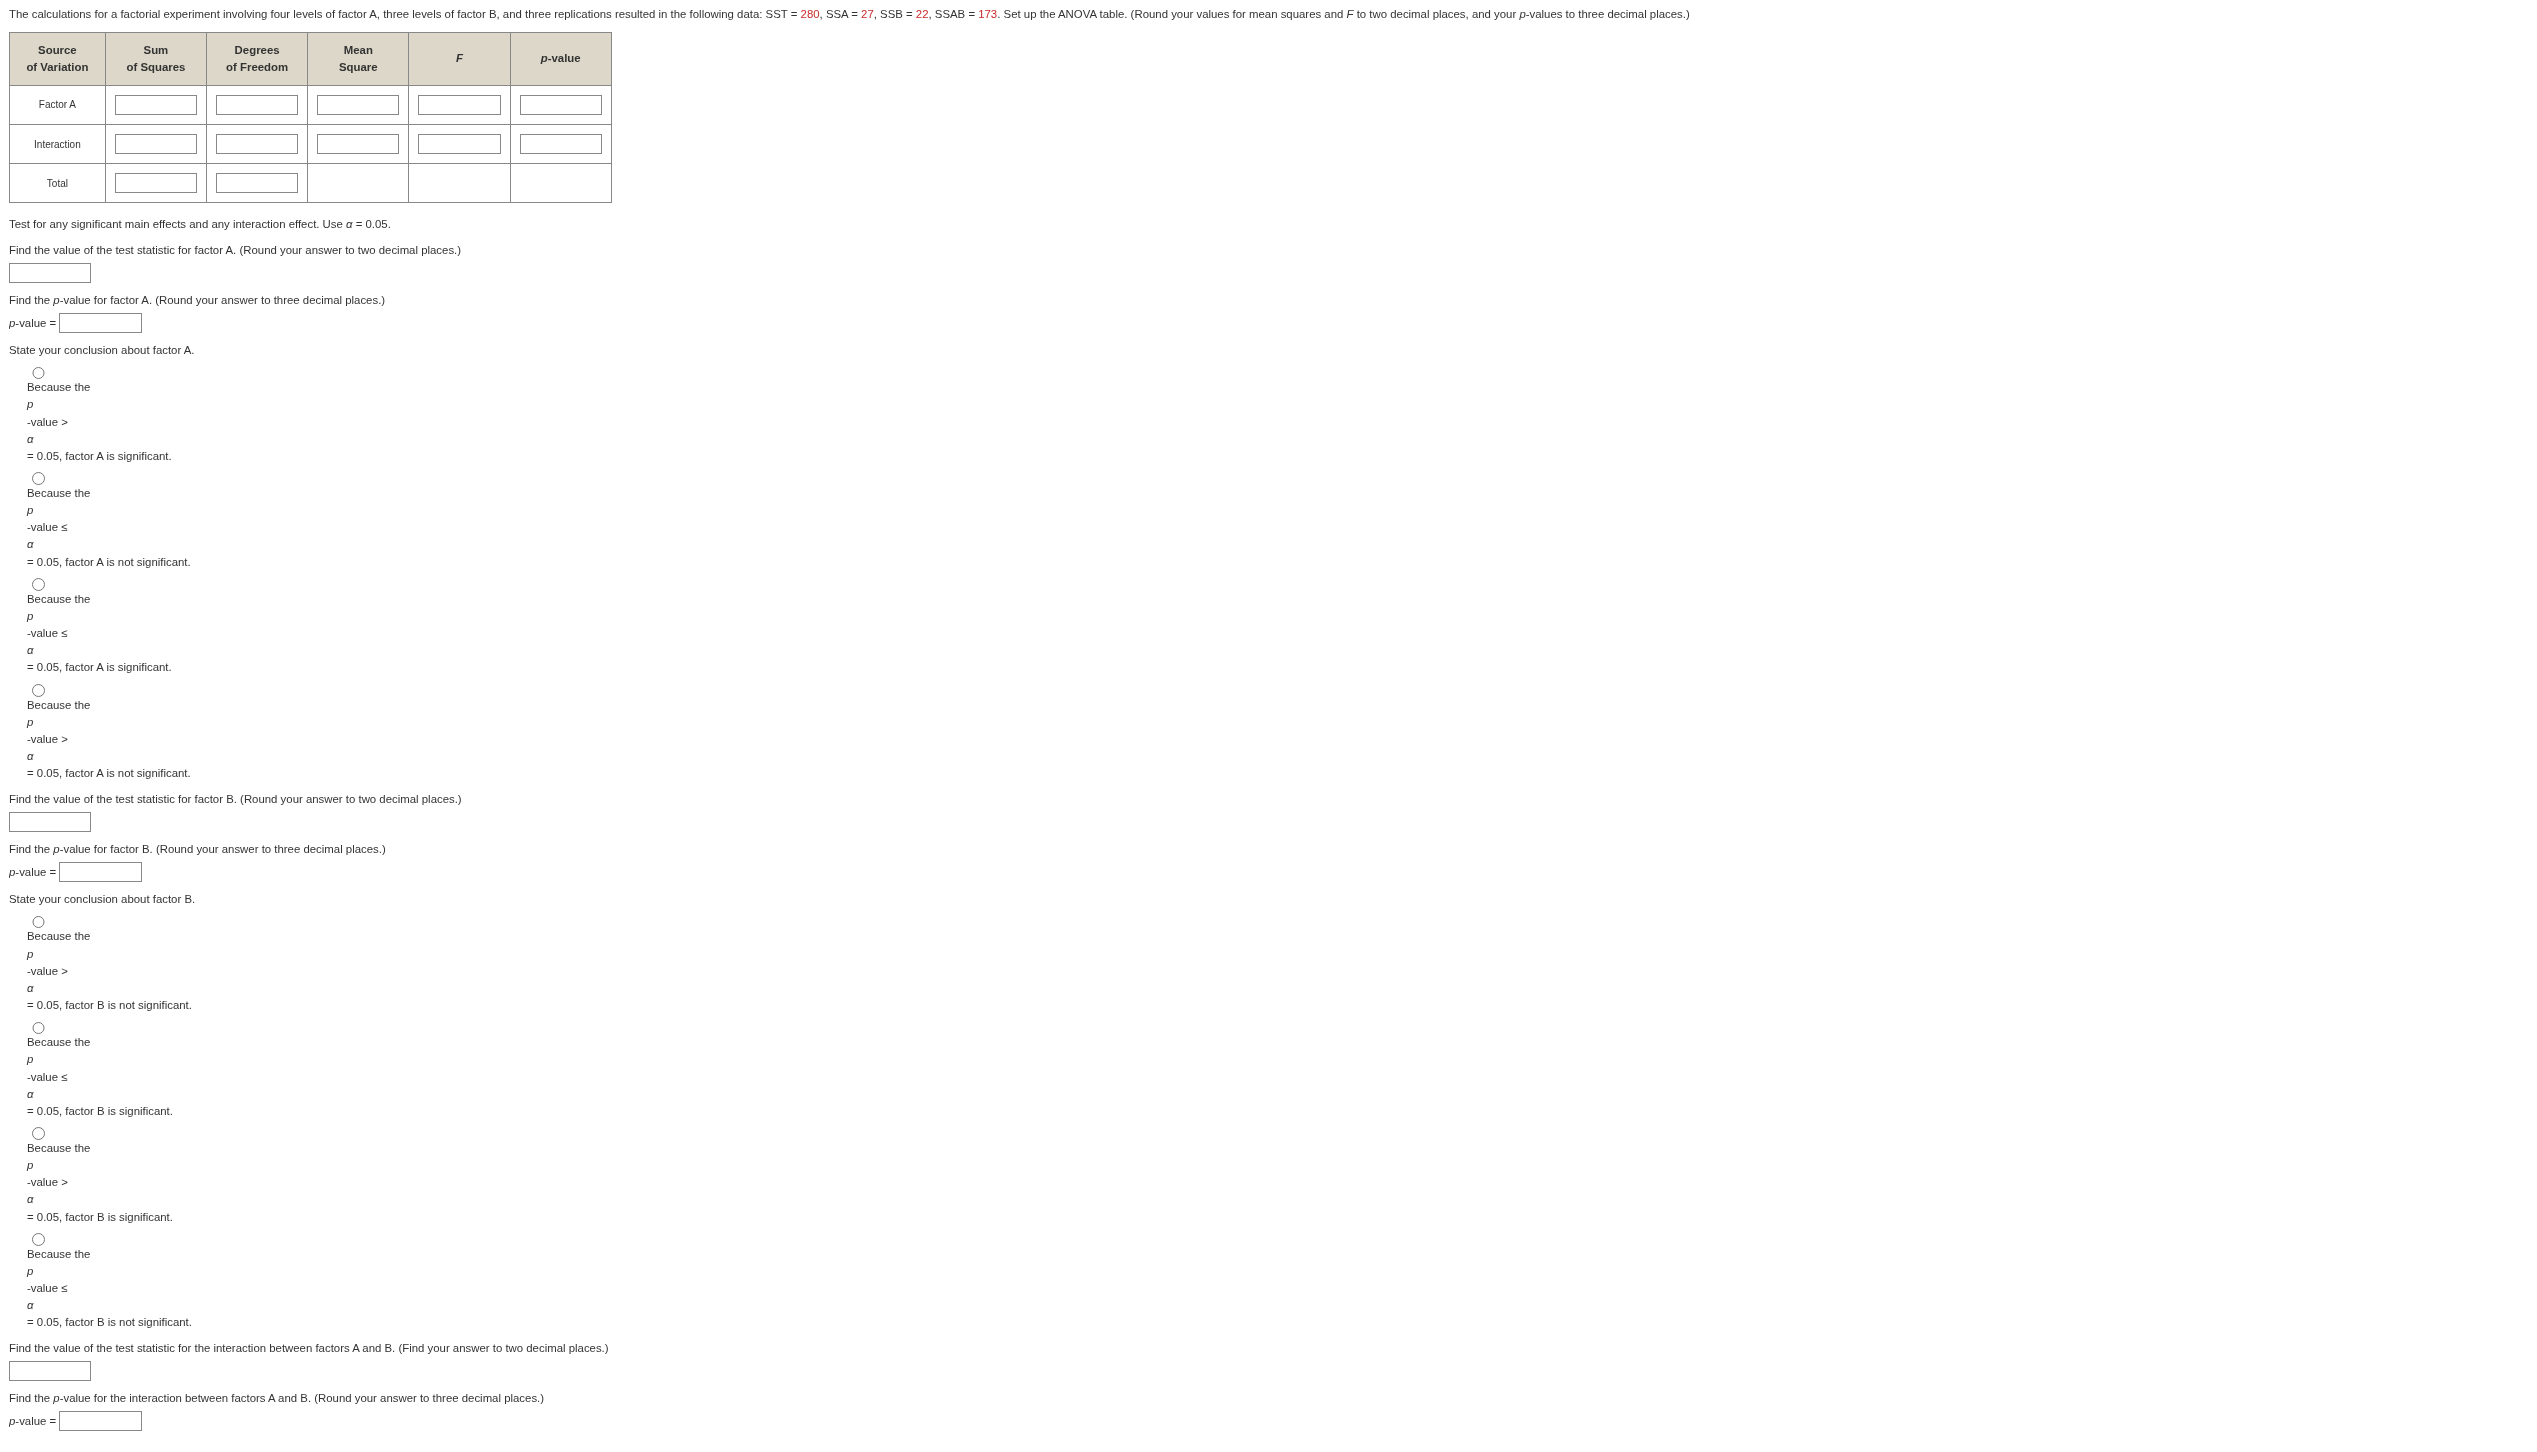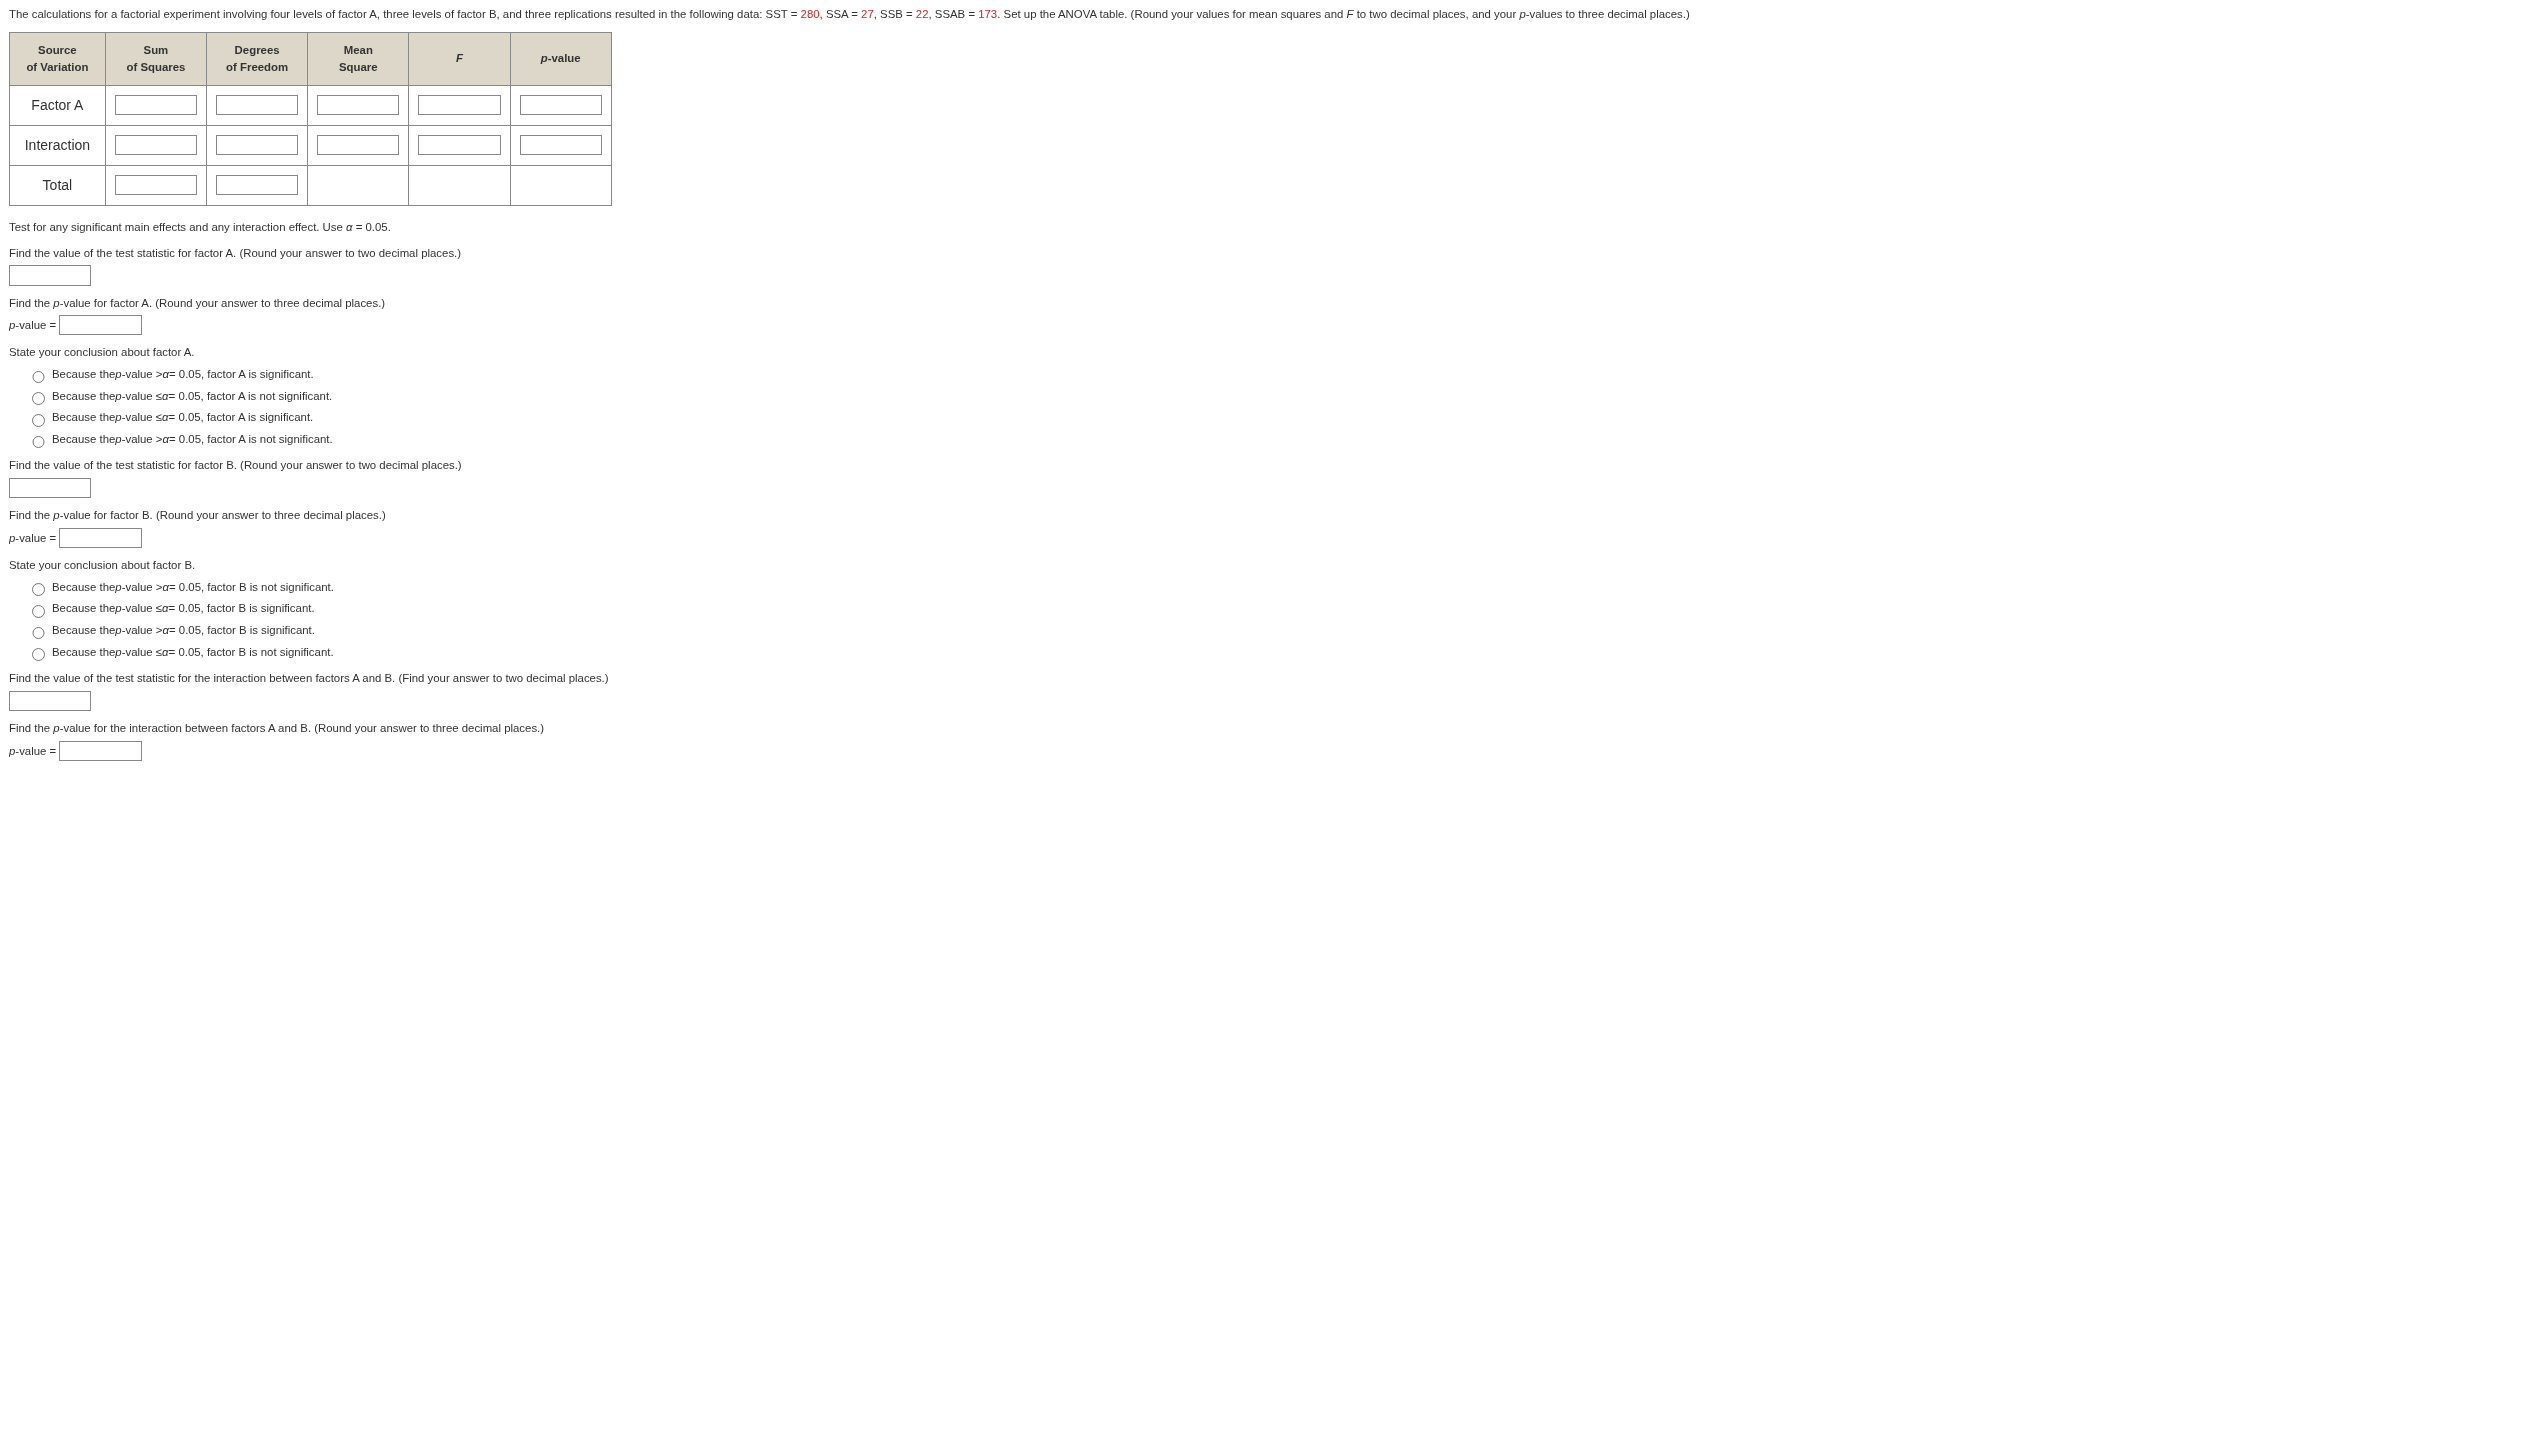--- a/index.html
+++ b/index.html
@@ -23,33 +23,33 @@
     font-weight: normal;
   }
   table.anova th {
     background: #dcd7c8;
     font-weight: bold;
     font-size: 11.4px;
     padding: 9px 16.4px;
   }
   table.anova td.srclabel {
     padding: 9px 14.6px;
-    font-size: 14px;
+    font-size: 10px;
   }
   input[type="text"] {
     border: 0.9px solid #888;
     height: 16.4px;
     font-size: 11.4px;
     padding: 0.9px 3.6px;
   }
   .cellin { width: 73px; }
   .lineinput { width: 73px; }
   .section { margin: 9px 0 3.6px 0; }
   .indent { margin-left: 18px; }
-  .radio-row { margin: 4.6px 0 4.6px 0; display: flex; align-items: flex-end; }
+  .radio-row { margin: 4.6px 0 4.6px 0; display: flex; align-items: flex-start; flex-direction: column; }
   .radio-row input[type="radio"] { margin-right: 7.3px; width:12.7px; height:12.7px; }
   .pvlabel { font-style: italic; }
 </style>
 </head>
 <body>
 
 <div>
   <span>The calculations for a factorial experiment involving four levels of factor A, three levels of factor B, and three replications resulted in the following data: SST = </span><span class="redval">280</span><span>, SSA = </span><span class="redval">27</span><span>, SSB = </span><span class="redval">22</span><span>, SSAB = </span><span class="redval">173</span><span>. Set up the ANOVA table. (Round your values for mean squares and </span><span class="ital">F</span><span> to two decimal places, and your </span><span class="ital">p</span><span>-values to three decimal places.)</span>
 </div>
 

